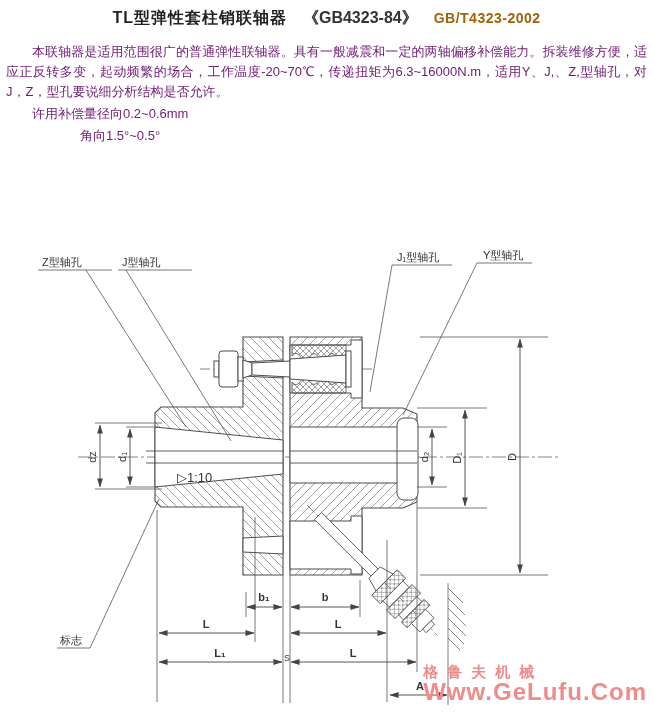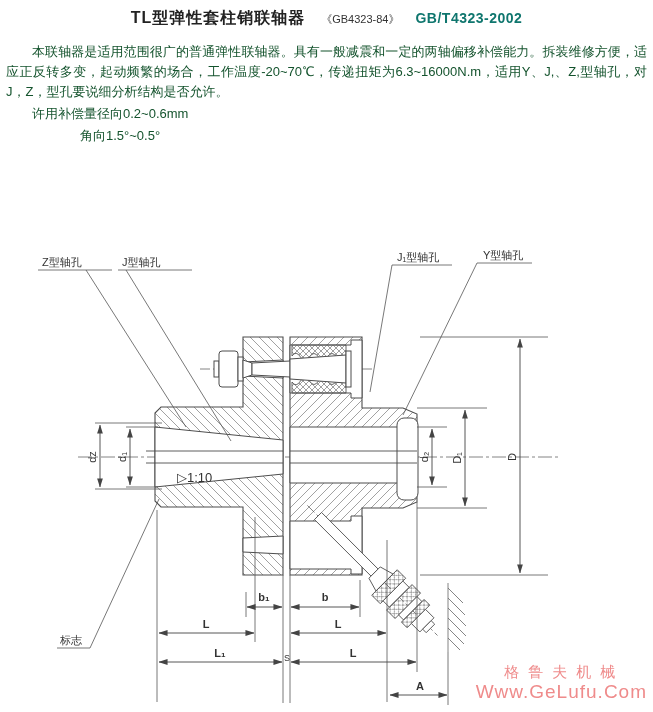--- a/index.html
+++ b/index.html
@@ -1,34 +1,34 @@
 <!DOCTYPE html>
 <html><head>
 <meta charset="utf-8">
 <style>
   html,body{margin:0;padding:0;background:#ffffff;}
   .page{position:relative;width:653px;height:712px;background:#fff;overflow:hidden;
         font-family:"Liberation Sans",sans-serif;color:#2b2b2b;}
   .title-row{position:absolute;top:8px;left:0;width:100%;display:flex;
              justify-content:center;align-items:baseline;gap:16px;}
   .doc-title{font-size:16px;font-weight:bold;letter-spacing:1px;color:#222;}
-  .std-old{font-size:11px;color:#333;}
-  .std-new{font-size:14px;font-weight:bold;color:#0f766e;letter-spacing:.5px;}
+  .std-old{font-size:16px;color:#333;font-weight:bold;}
+  .std-new{font-size:14px;font-weight:bold;color:#a16207;letter-spacing:.5px;}
   .intro{position:absolute;top:42px;left:6px;width:641px;font-size:13px;
-         line-height:20px;text-align:justify;color:#14532d;}
+         line-height:20px;text-align:justify;color:#701a75;}
   .intro p{margin:0;text-indent:2em;}
   .comp{margin-top:2px;}
   .comp-line1{margin-left:26px;}
   .comp-line2{margin-left:74px;}
   .comp-lead{margin-right:0;}
   svg text{font-family:"Liberation Sans",sans-serif;fill:#333;}
-  .wm{position:absolute;right:6px;bottom:10px;text-align:center;line-height:20px;
-      font-weight:normal;}
+  .wm{position:absolute;right:6px;bottom:10px;text-align:left;line-height:20px;
+      font-weight:bold;}
   .wm-name{font-size:15px;letter-spacing:9px;margin-right:-6px;}
-  .wm-url{font-size:19px;letter-spacing:1px;}
+  .wm-url{font-size:24px;letter-spacing:1px;}
 </style>
 </head>
 <body>
 
 <div class="page">
 
   <div class="title-row">
     <span class="doc-title">TL型弹性套柱销联轴器</span>
     <span class="std-old">《GB4323-84》</span>
     <span class="std-new">GB/T4323-2002</span>

